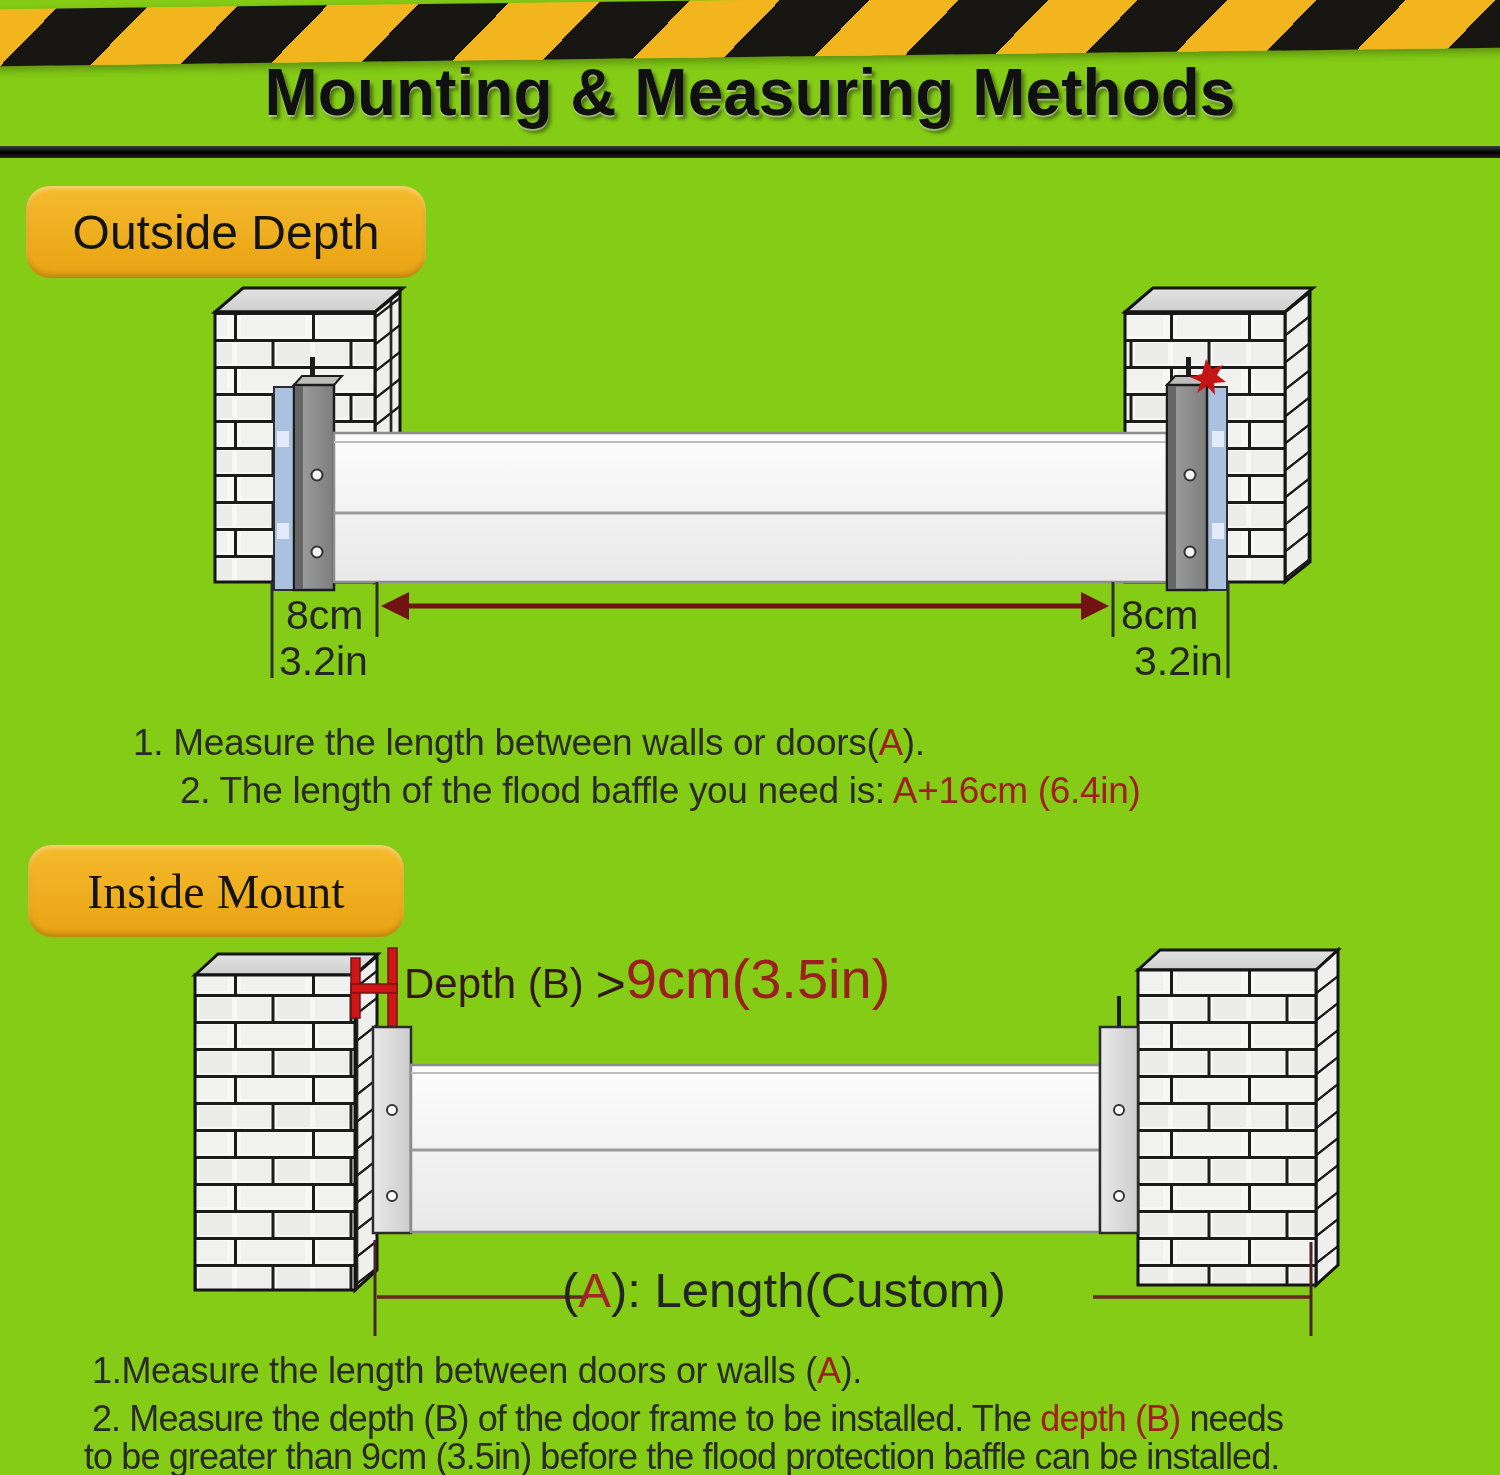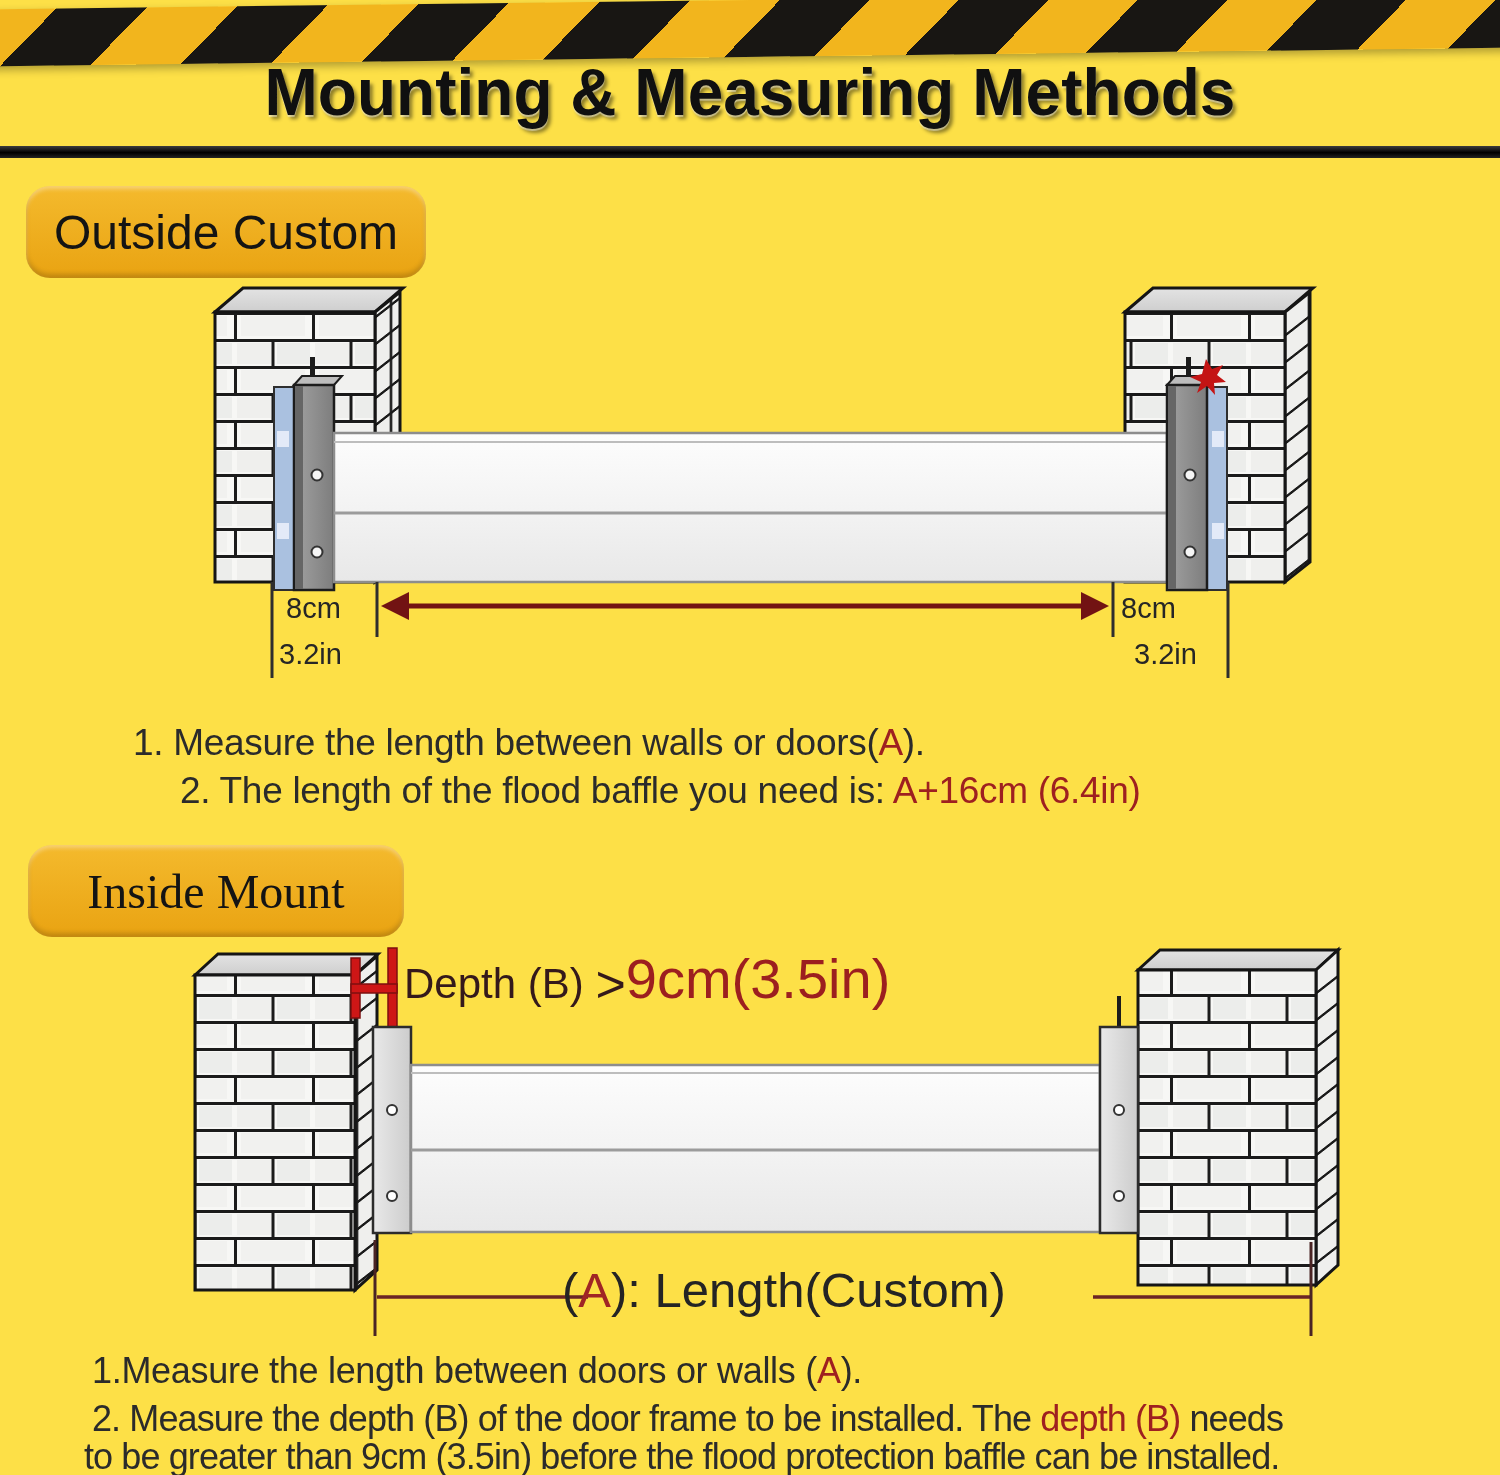--- a/index.html
+++ b/index.html
@@ -1,16 +1,16 @@
 <!DOCTYPE html>
 <html><head>
 <meta charset="utf-8">
 <style>
   html,body{margin:0;padding:0;background:#ffffff;}
-  #canvas{position:relative;width:1500px;height:1475px;background:#fde047;overflow:hidden;
+  #canvas{position:relative;width:1500px;height:1475px;background:#84cc16;overflow:hidden;
           font-family:"Liberation Sans",sans-serif;}
 
   
   .tape{position:absolute;left:-34px;top:0px;width:1568px;height:57px;
         background:repeating-linear-gradient(135deg,#f2b51d 0 64px,#181613 64px 128px);
         transform:rotate(-0.7deg);box-shadow:0 4px 8px rgba(0,0,0,0.30);}
   .title{position:absolute;top:54px;left:0;width:1500px;text-align:center;
          font-size:66px;font-weight:bold;color:#101010;letter-spacing:0;
          transform:scaleX(0.97);
          text-shadow:0 2px 1px rgba(255,255,255,0.45), 3px 4px 4px rgba(0,0,0,0.45);}
@@ -23,21 +23,21 @@
          font-size:48px;color:#141414;
          box-shadow:inset 0 3px 4px rgba(255,255,255,0.35), inset 0 -4px 5px rgba(0,0,0,0.18);}
   .badge-outside{left:26px;top:186px;width:400px;height:92px;}
   .badge-inside{left:28px;top:845px;width:376px;height:92px;font-family:Liberation Serif, serif;}
 
   .diag{position:absolute;left:0;width:1500px;}
   #diag1{top:285px;height:420px;}
   #diag2{top:940px;height:400px;}
 
   
-  .meas{position:absolute;color:#262626;font-size:29px;white-space:nowrap;}
+  .meas{position:absolute;color:#262626;font-size:41px;white-space:nowrap;}
   #m8-left{left:286px;top:592px;}
   #m32-left{left:279px;top:638px;}
   #m8-right{left:1121px;top:592px;}
   #m32-right{left:1134px;top:638px;}
   #arrow-label{position:absolute;left:488px;top:620px;font-size:45px;color:#1f1f1f;white-space:nowrap;}
   #arrow-label .a{color:#b51414;font-weight:bold;font-size:51px;}
 
   .step{position:absolute;font-size:37px;color:#2b2b2b;letter-spacing:-0.3px;white-space:nowrap;}
   .red{color:#9e2020;}
   #out-step1{left:133px;top:722px;}
@@ -57,21 +57,21 @@
 </head>
 <body>
 
 <div id="canvas">
 
   <div class="tape"></div>
   <div class="title">Mounting &amp; Measuring Methods</div>
   <div class="title-rule"></div>
 
   <div class="badge badge-outside">
-    <span>Outside Custom</span>
+    <span>Outside Depth</span>
   </div>
 
   <svg class="diag" id="diag1" viewBox="0 0 1500 420">
     <defs>
       <pattern id="brickF" width="78" height="54" patternUnits="userSpaceOnUse">
         <rect width="78" height="54" fill="#f7f7f5"></rect>
         <rect x="3" y="4" width="34" height="21" fill="#efefed"></rect>
         <rect x="43" y="4" width="33" height="21" fill="#ecedeb"></rect>
         <rect x="7" y="31" width="64" height="20" fill="#f1f1ef"></rect>
         <path d="M0 1.5 H78 M0 28.5 H78" stroke="#1b1b1b" stroke-width="3" fill="none"></path>

